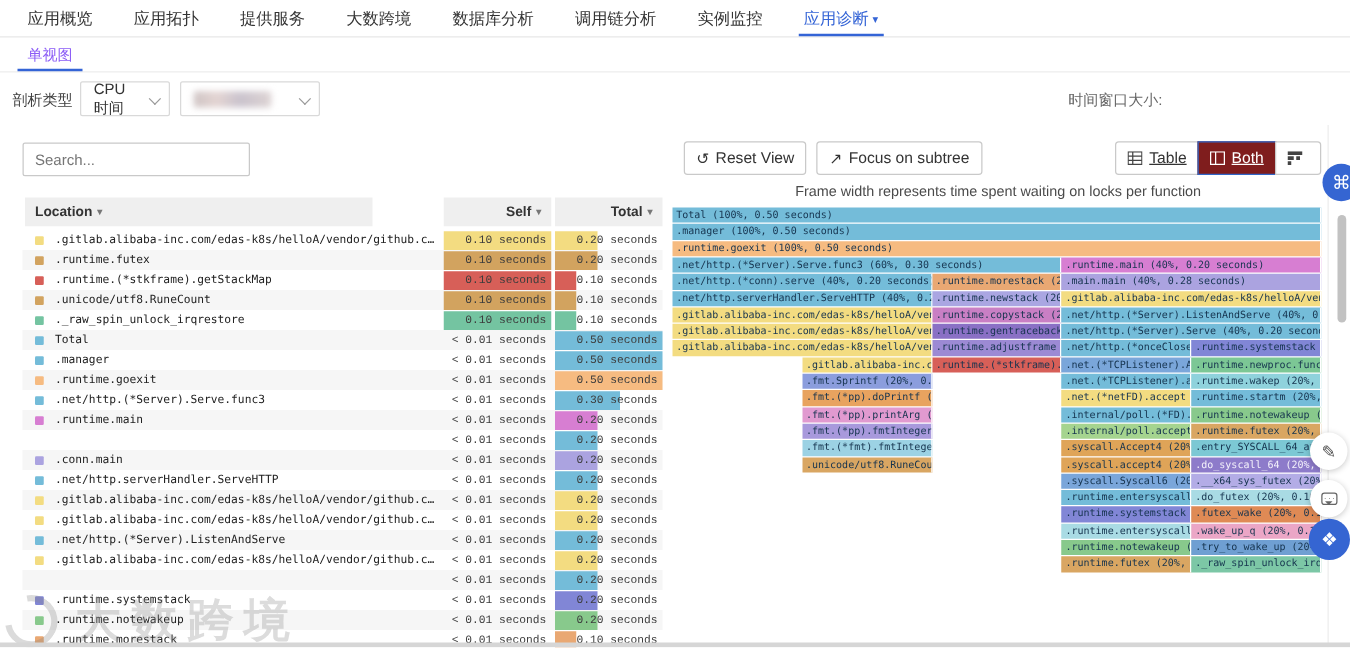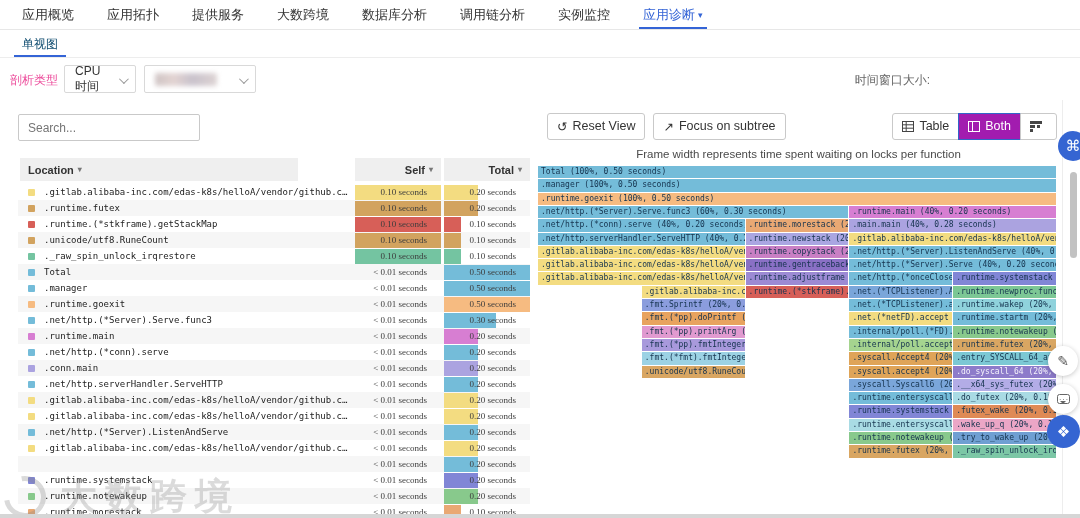--- a/index.html
+++ b/index.html
@@ -13,26 +13,26 @@
   .nav-item { font-size:13px; color:#333; margin-right:33px; display:flex; align-items:center;
     cursor:pointer; position:relative; white-space:nowrap; }
   .nav-item.active { color:#3464d6; }
   .nav-item.active::after { content:""; position:absolute; left:-4px; right:-4px; bottom:0;
     height:2px; background:#3464d6; }
   .nav-item .caret { font-size:9px; margin-left:3px; color:#3464d6; }
 
   
   .subtab-bar { position:absolute; left:0; top:31px; width:1080px; height:27px;
     border-bottom:1px solid #ededed; display:flex; align-items:stretch; padding-left:22px; }
-  .subtab { font-size:12px; color:#0c4a6e; display:flex; align-items:center; position:relative; cursor:pointer; }
+  .subtab { font-size:12px; color:#8b5cf6; display:flex; align-items:center; position:relative; cursor:pointer; }
   .subtab::after { content:""; position:absolute; left:-8px; right:-8px; bottom:0; height:2px; background:#3464d6; }
 
   
   .filter-row { position:absolute; left:0; top:58px; width:1080px; height:40px; }
-  .fi-label { position:absolute; left:10px; top:14px; font-size:12px; color:#ec4899; }
+  .fi-label { position:absolute; left:10px; top:14px; font-size:12px; color:#404040; }
   .select { position:absolute; top:7px; height:28px; border:1px solid #d9d9d9; border-radius:2px;
     background:#fff; display:flex; align-items:center; padding:0 26px 0 10px; font-size:12px; color:#333; cursor:pointer; }
   .select .chev { position:absolute; right:9px; top:11px; width:7px; height:7px;
     border-right:1px solid #999; border-bottom:1px solid #999; transform:rotate(45deg) translateY(-2px); }
   .sel-1 { left:64px; width:72px; }
   .sel-2 { left:144px; width:112px; }
   .blurbox { width:62px; height:13px; border-radius:2px;
     background:linear-gradient(90deg,#cfc4c4,#e3d4d2 30%,#c9c2cc 60%,#ddd3d3); filter:blur(2.5px); }
   .win-label { position:absolute; right:150px; top:14px; font-size:12px; color:#666; }
   .win-group { position:absolute; right:20px; top:7px; display:flex; height:27px; }
@@ -57,37 +57,37 @@
   .t-row { position:relative; height:16px; font-size:9px; cursor:pointer; }
   .t-row.alt { background:#f6f6f6; }
   .cell-loc { position:absolute; left:2px; top:0; width:332px; height:16px; display:flex; align-items:center;
     overflow:hidden; white-space:nowrap; }
   .swatch { flex:0 0 7px; width:7px; height:7px; margin:0 9px 0 8px; border-radius:1px; }
   .loc-text { font-family:"DejaVu Sans Mono", monospace; color:#222; overflow:hidden;
     white-space:nowrap; text-overflow:ellipsis; }
   .cell-num { position:absolute; top:0; height:16px; width:86px; }
   .cell-num.self { left:337px; } .cell-num.total { left:426px; }
   .bar { position:absolute; left:0; top:0.5px; bottom:0.5px; }
-  .num-text { position:absolute; right:14px; top:0; height:16px; line-height:16px;
-    font-family:Liberation Serif, serif; color:#3c3c3c; }
+  .num-text { position:absolute; right:4px; top:0; height:16px; line-height:16px;
+    font-family:Liberation Mono, monospace; color:#3c3c3c; }
 
   
   .right-pane { position:absolute; left:540px; top:110px; width:517px; height:400px; }
   .controls { position:absolute; left:0; top:2px; width:517px; height:28px; display:flex; align-items:center; }
   .head-input { width:141px; height:27px; border:1px solid #d6d6d6; border-radius:2px;
     font-size:12.5px; color:#333; padding:0 8px; font-family:"Liberation Sans", sans-serif; }
   .btn { height:27px; border:1px solid #c9c9c9; border-radius:3px; background:#fff; font-size:12.5px;
     color:#333; display:flex; align-items:center; padding:0 9px; cursor:pointer; white-space:nowrap; }
   .btn .bicon { margin-right:5px; display:inline-flex; align-items:center; }
   .btn-reset { margin-left:7px; } .btn-focus { margin-left:8px; }
   .btn-group { margin-left:auto; display:flex; }
-  .btn-group .btn { border-radius:0; margin-left:-1px; }
+  .btn-group .btn { border-radius:0; margin-left:-1px;text-decoration:underline; }
   .btn-group .btn:first-child { border-radius:3px 0 0 3px; margin-left:0; }
   .btn-group .btn:last-child { border-radius:0 3px 3px 0; }
-  .btn.primary { background:#a21caf; border-color:#3166c8; color:#fff; }
+  .btn.primary { background:#7f1d1d; border-color:#3166c8; color:#fff; }
   .flame-title { position:absolute; left:0; top:38px; width:517px; text-align:center;
     font-size:11.5px; color:#4a4a4a; }
   .flame { position:absolute; left:-2px; top:56px; width:519px; height:294px; }
   .f-row { position:absolute; left:0; width:519px; height:12.4px; }
   .f-cell { position:absolute; top:0; height:12.4px; line-height:12.6px; font-size:8px;
     font-family:"DejaVu Sans Mono", monospace; color:#15334e; overflow:hidden; white-space:nowrap;
     padding-left:3px; border-right:1px solid #fff; cursor:pointer; }
 
   
   .scroll-line { position:absolute; left:1062px; top:100px; width:1px; height:418px; background:#ededed; }
@@ -293,24 +293,20 @@
             </div>
             <div class="cell-num self">
               <span class="num-text">&lt; 0.01 seconds</span>
             </div>
             <div class="cell-num total">
               <div class="bar" style="width: 40%; background: rgb(215, 126, 210);"></div>
               <span class="num-text">0.20 seconds</span>
             </div>
           </div>
           <div class="t-row">
-            <div class="cell-loc">
-              <span class="swatch" style="background: rgb(116, 188, 217);"></span>
-              <span class="loc-text">.net/http.(*conn).serve</span>
-            </div>
             <div class="cell-num self">
               <span class="num-text">&lt; 0.01 seconds</span>
             </div>
             <div class="cell-num total">
               <div class="bar" style="width: 40%; background: rgb(116, 188, 217);"></div>
               <span class="num-text">0.20 seconds</span>
             </div>
           </div>
           <div class="t-row alt">
             <div class="cell-loc">

